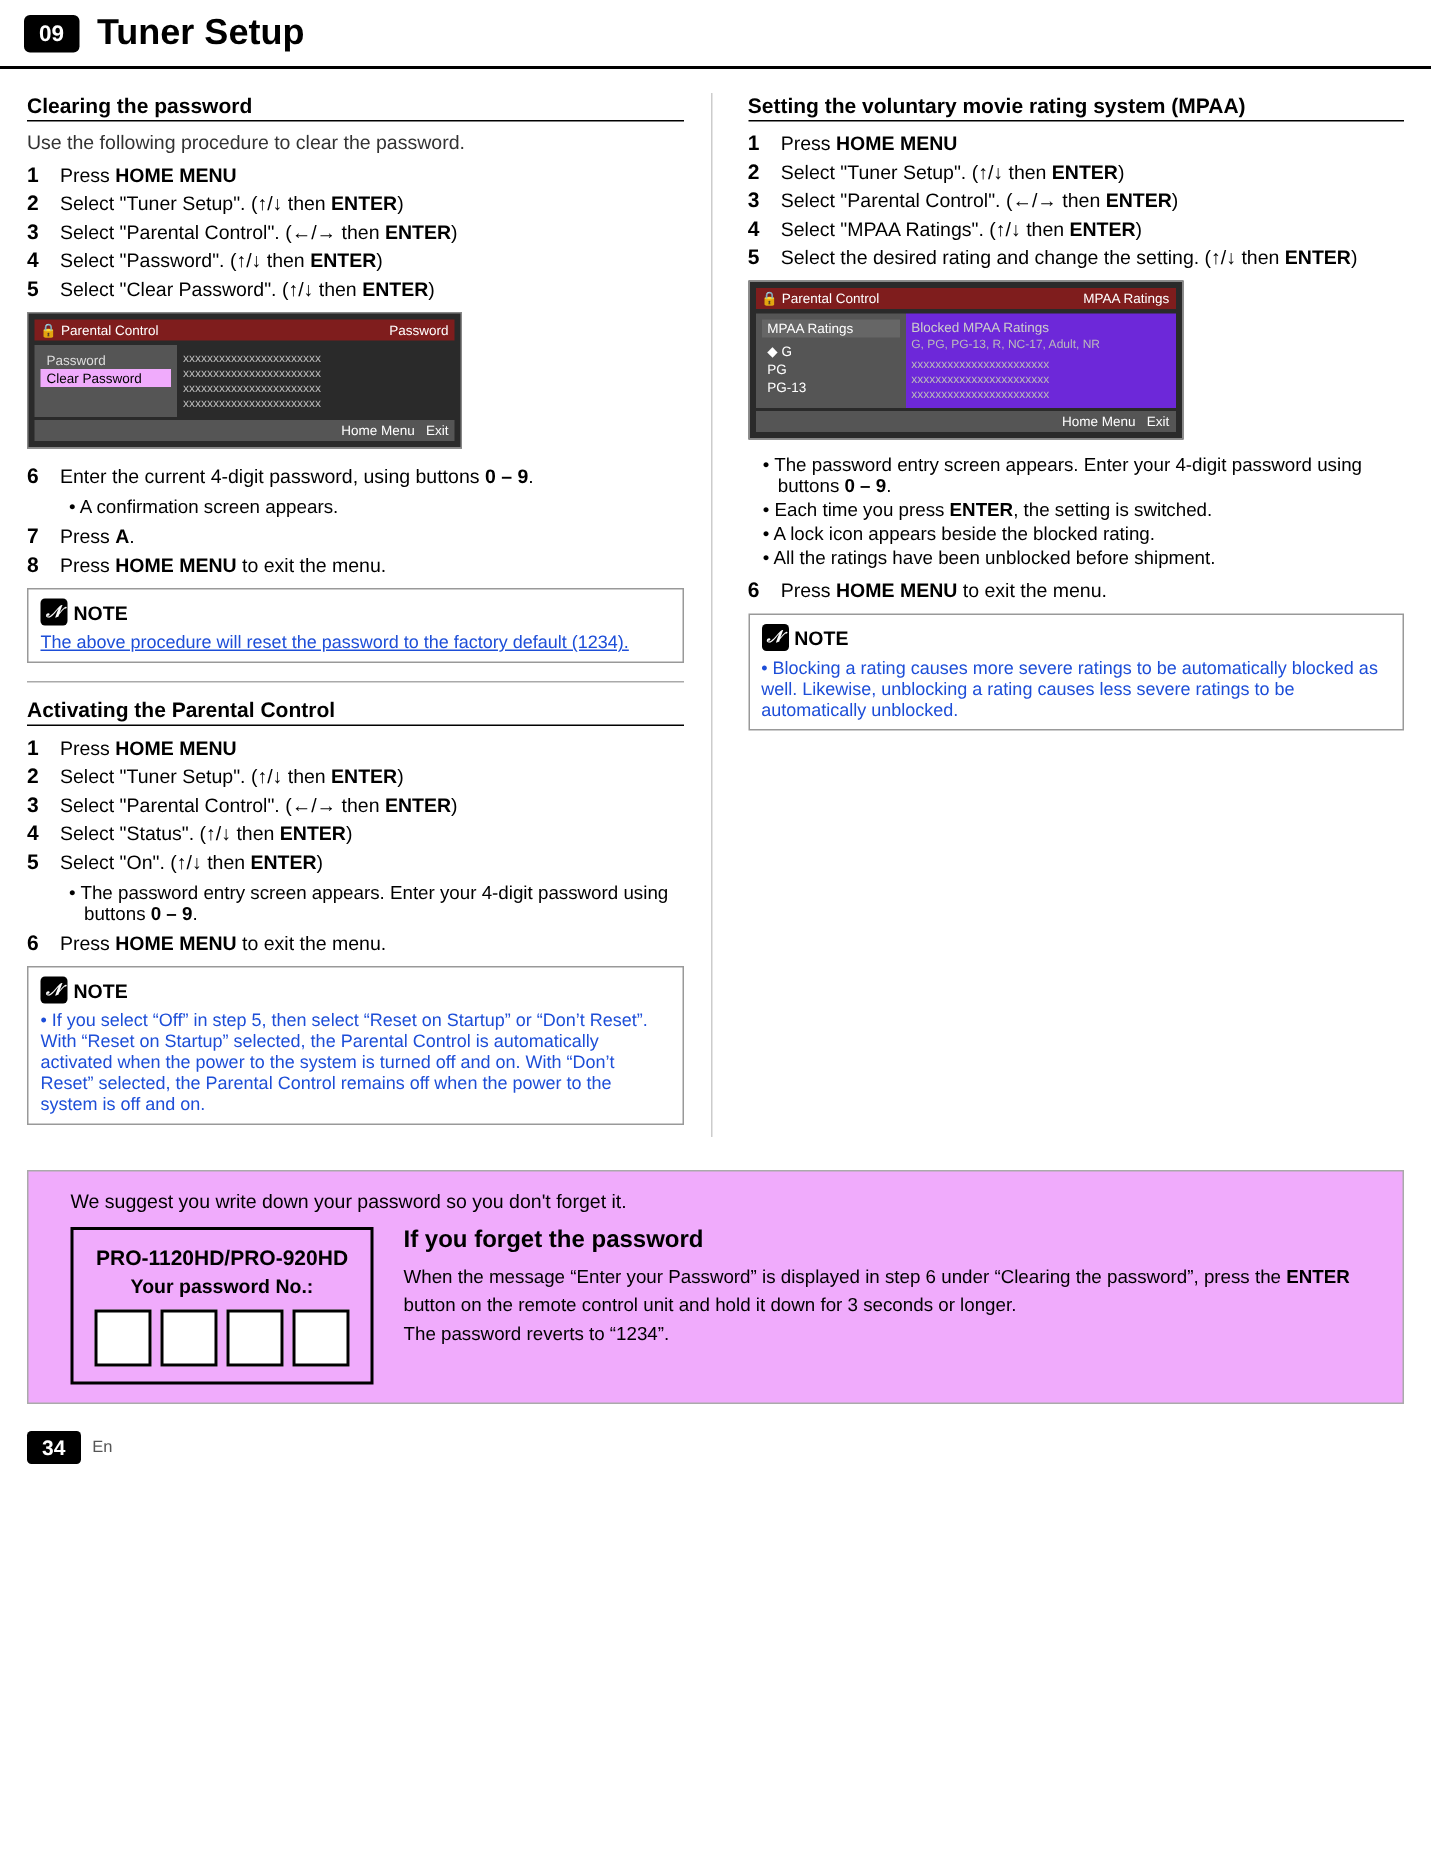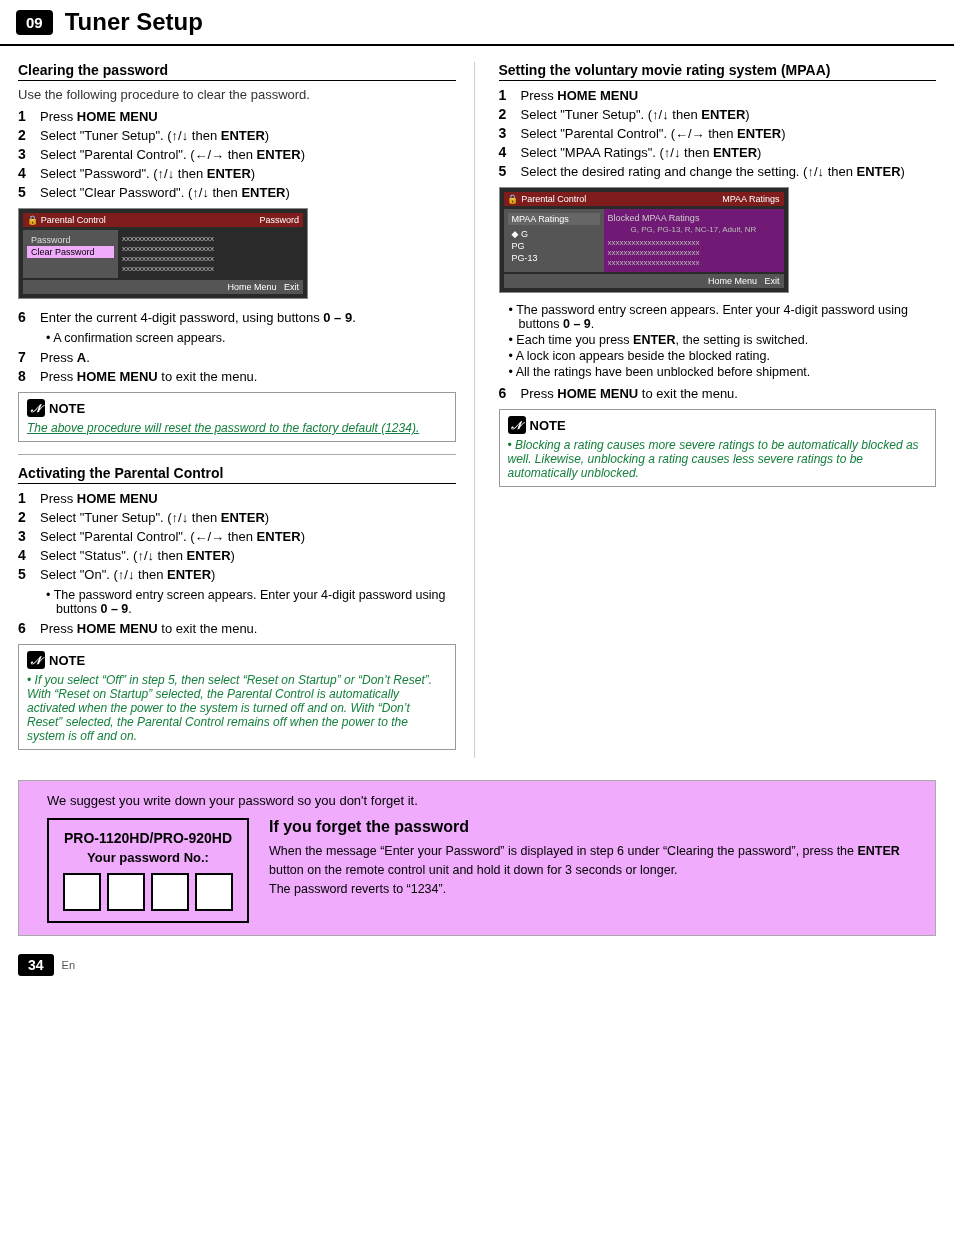--- a/index.html
+++ b/index.html
@@ -185,22 +185,21 @@
       height: 18px;
       background: #000;
       color: #fff;
       border-radius: 3px;
       font-size: 11px;
       font-style: italic;
       font-weight: bold;
     }
     .note-text {
       font-size: 12px;
-      color: #15803d;
-      font-style: italic;
+      color: #1d4ed8;
     }
     .note-text a, .note-text .underline {
       text-decoration: underline;
     }
 
     
     .section-divider {
       border: none;
       border-top: 1px solid #aaa;
       margin: 12px 0 10px 0;
@@ -301,42 +300,41 @@
     .mpaa-inner {
       display: flex;
     }
     .mpaa-left {
       background: #555;
       width: 100px;
       padding: 4px;
     }
     .mpaa-right {
       flex: 1;
-      background: #701a75;
+      background: #6d28d9;
       padding: 4px;
     }
     .mpaa-title {
       background: #666;
       font-size: 9px;
       padding: 1px 4px;
       margin-bottom: 3px;
     }
     .mpaa-rating-item {
       font-size: 9px;
       padding: 1px 4px;
     }
     .mpaa-blocked-title {
       font-size: 9px;
       color: #ccc;
       margin-bottom: 2px;
     }
     .mpaa-blocked-list {
       font-size: 8px;
       color: #bbb;
-      text-align: center;
     }
   </style>
 </head>
 <body>
 
 <div class="page-header">
   <span class="chapter-badge">09</span>
   <span class="page-title">Tuner Setup</span>
 </div>
 

